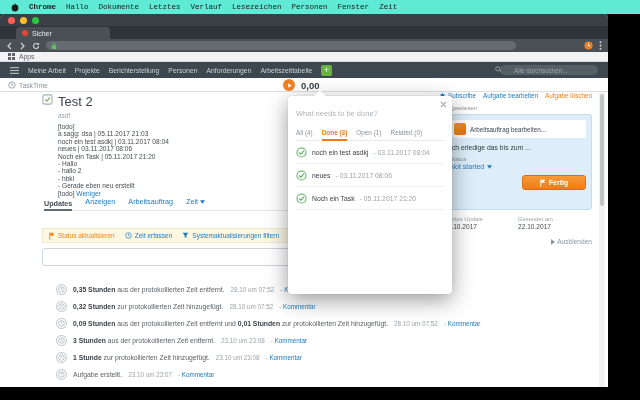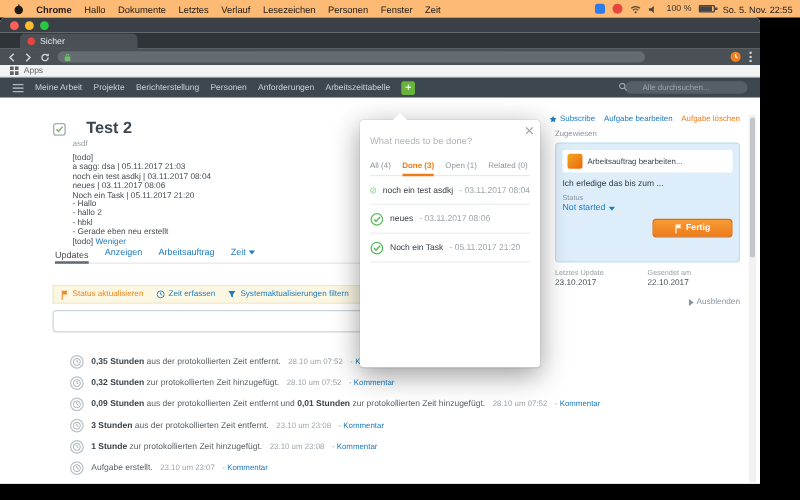--- a/index.html
+++ b/index.html
@@ -1,20 +1,20 @@
 <!DOCTYPE html>
 <html><head>
 <meta charset="utf-8">
 <style>
   * { margin:0; padding:0; box-sizing:border-box; }
   html,body { width:640px; height:400px; }
   body { background:#000; font-family:"Liberation Sans", sans-serif; position:relative; overflow:hidden; }
 
   
-  #menubar { position:absolute; top:0; left:0; width:640px; height:14px; background:#fdba74; display:flex; align-items:center; font-size:7.5px; color:#1b1b1b; padding:0 6px; z-index:60; }
+  #menubar { position:absolute; top:0; left:0; width:640px; height:14px; background:#5eead4; display:flex; align-items:center; font-size:7.5px; color:#1b1b1b; padding:0 6px; z-index:60;font-family:Liberation Mono, monospace; }
   #menubar .mi { padding:0 5px; white-space:nowrap; }
   #menubar .mi.b { font-weight:bold; }
   #menubar .right { margin-left:auto; display:flex; align-items:center; gap:6px; }
   .sq-blue { width:8px; height:8px; border-radius:2px; background:#2b7de9; display:inline-block; }
   .dot-red { width:8px; height:8px; border-radius:50%; background:#e8453c; display:inline-block; }
   .battery { width:13px; height:6px; border:1px solid #444; border-radius:1px; position:relative; background:linear-gradient(to right,#444 0 85%,transparent 85%); }
   .battery::after { content:""; position:absolute; right:-3px; top:1px; width:2px; height:2px; background:#444; }
 
   
   #window { position:absolute; top:14px; left:0; width:608px; height:373px; background:#fff; border-radius:4px 4px 0 0; overflow:hidden; }
@@ -37,28 +37,28 @@
   #search-ic { position:absolute; right:106px; top:4px; }
 
   
   #timerbar { position:absolute; top:64px; left:0; right:0; height:14px; background:#fff; border-bottom:1px solid #dcdfe1; }
   #tasktime { position:absolute; left:8px; top:3px; display:flex; gap:3px; align-items:center; color:#8b949a; font-size:6.8px; }
   #play-btn { position:absolute; left:283px; top:1px; width:12px; height:12px; border-radius:50%; background:#f28021; display:flex; align-items:center; justify-content:center; }
   #timer-val { position:absolute; left:301px; top:2px; font-size:9.5px; font-weight:bold; color:#37414a; }
 
   
   #content { position:absolute; top:78px; left:0; right:0; bottom:0; background:#fff; }
-  #task-title-row { position:absolute; left:42px; top:2px; display:flex; align-items:flex-end; gap:16px;font-weight:bold; }
+  #task-title-row { position:absolute; left:42px; top:2px; display:flex; align-items:flex-start; gap:5px; }
   #task-title { font-size:13px; color:#3c4650; }
   #task-author { position:absolute; left:58px; top:20px; font-size:6.5px; color:#98a1a8; }
   #desc { position:absolute; left:58px; top:31px; width:330px; font-size:6.6px; line-height:7.4px; color:#454c52; }
   #desc a { color:#1c7bc0; text-decoration:none; }
   #task-tabs { position:absolute; left:44px; top:105px; width:388px; display:flex; gap:13px; font-size:7.2px; border-bottom:1px solid #e3e6e8; padding-bottom:4px; }
   .ttab { color:#1c7bc0; display:flex; gap:2px; align-items:center; }
-  .ttab.active { color:#444b52; font-weight:normal; border-bottom:2px solid #5f6a72; margin-bottom:-5px; padding-bottom:0; }
+  .ttab.active { color:#444b52; font-weight:bold; border-bottom:2px solid #5f6a72; margin-bottom:-5px; padding-bottom:0; }
   #notice { position:absolute; left:42px; top:136px; width:390px; height:15px; background:#fcf7e3; border:1px solid #f1e9cd; display:flex; align-items:center; gap:10px; padding:0 6px; font-size:6.5px; }
   #notice .orange { color:#ef8618; display:flex; gap:3px; align-items:center; }
   #notice .blue { color:#1c7bc0; display:flex; gap:3px; align-items:center; }
   #comment-box { position:absolute; left:42px; top:156px; width:390px; height:18px; border:1px solid #ccd4d9; border-radius:3px; background:#fff; }
   .u-row { position:absolute; left:56px; width:534px; height:16px; display:flex; align-items:center; gap:6px; font-size:6.8px; color:#5a6268; white-space:nowrap; overflow:hidden; }
   .u-row b { color:#39424a; }
   .u-ic { flex:none; width:11px; height:11px; border:1px solid #b9c3cb; border-radius:50%; display:flex; align-items:center; justify-content:center; color:#9aa6ae; }
   .u-time { color:#9ba4ab; font-size:6.3px; }
   .u-action { color:#1c7bc0; font-size:6.3px; }
   .u-action::before { content:"- "; color:#9ba4ab; }
@@ -80,21 +80,21 @@
   .meta-col { width:50%; }
   .meta-label { font-size:5.8px; color:#9aa4ab; }
   .meta-value { font-size:6.6px; color:#444c53; margin-top:1px; }
   #hide-link { margin-top:8px; text-align:right; font-size:6.6px; color:#8a97a3; display:flex; justify-content:flex-end; gap:2px; align-items:center; }
 
   
   #scrollbar { position:absolute; left:599px; top:78px; width:6px; height:295px; background:#f2f2f2; }
   #scroll-thumb { position:absolute; left:1px; top:2px; width:4px; height:112px; background:#c2c6c9; border-radius:2px; }
 
   
-  #popup { position:absolute; left:288px; top:82px; width:144px; height:198px; background:#fff; border-radius:3px; box-shadow:0 6px 22px rgba(0,0,0,.4), 0 0 1px rgba(0,0,0,.3); z-index:50; padding:6px 8px; }
+  #popup { position:absolute; left:288px; top:82px; width:164px; height:198px; background:#fff; border-radius:3px; box-shadow:0 6px 22px rgba(0,0,0,.4), 0 0 1px rgba(0,0,0,.3); z-index:50; padding:6px 8px; }
   #popup::before { content:""; position:absolute; top:-4px; left:28px; width:8px; height:8px; background:#fff; transform:rotate(45deg); }
   #popup-close { position:absolute; right:5px; top:5px; }
   #popup-input { width:112px; border:none; font-size:7.5px; color:#555; margin-top:4px; font-family:"Liberation Sans",sans-serif; }
   #popup-input::placeholder { color:#aeb4b9; }
   #popup-tabs { margin-top:9px; display:flex; gap:9px; font-size:6.4px; color:#8a959d; border-bottom:1px solid #e7eaec; padding-bottom:3px; }
   #popup-tabs .ptab.active { color:#ef7b1a; font-weight:bold; border-bottom:2px solid #ef7b1a; margin-bottom:-4px; padding-bottom:3px; }
   .p-item { height:23px; display:flex; align-items:center; gap:5px; border-bottom:1px solid #eef0f1; font-size:6.8px; color:#39424a; white-space:nowrap; }
   .p-date { color:#9ba4ab; }
 
   svg { display:block; }
@@ -111,38 +111,20 @@
     </span>
   <span class="mi b">Chrome</span>
   <span class="mi">Hallo</span>
   <span class="mi">Dokumente</span>
   <span class="mi">Letztes</span>
   <span class="mi">Verlauf</span>
   <span class="mi">Lesezeichen</span>
   <span class="mi">Personen</span>
   <span class="mi">Fenster</span>
   <span class="mi">Zeit</span>
-  <span class="right">
-    <span class="sq-blue"></span>
-    <span class="dot-red"></span>
-    <span>
-        <svg width="9" height="7" viewBox="0 0 10 8">
-          <path d="M1 3a6 6 0 018 0M2.5 4.8a3.8 3.8 0 015 0" fill="none" stroke="#444" stroke-width="1"></path>
-          <circle cx="5" cy="6.6" r="1" fill="#444"></circle>
-        </svg>
-      </span>
-    <span>
-        <svg width="8" height="7" viewBox="0 0 8 7">
-          <path d="M0 2.5h2L4 .5v6L2 4.5H0z" fill="#444"></path>
-        </svg>
-      </span>
-    <span style="font-size:7px;color:#333;">100 %</span>
-    <span class="battery"></span>
-    <span style="font-size:7.3px;color:#222;">So. 5. Nov.  22:55</span>
-  </span>
 </div>
 
 <div id="window">
 
   <div id="titlebar">
     <span class="light" style="left:8px;background:#ff5f57;"></span>
     <span class="light" style="left:20px;background:#febc2e;"></span>
     <span class="light" style="left:32px;background:#28c840;"></span>
   </div>
 
@@ -222,20 +204,37 @@
     <span id="plus-btn">+</span>
     <input id="nav-search" placeholder="Alle durchsuchen..." style="">
     <span id="search-ic">
         <svg width="7" height="7" viewBox="0 0 10 10">
           <circle cx="4" cy="4" r="3" fill="none" stroke="#9aa6ae" stroke-width="1.3"></circle>
           <line x1="6.2" y1="6.2" x2="9.2" y2="9.2" stroke="#9aa6ae" stroke-width="1.3"></line>
         </svg>
       </span>
   </div>
 
+  <div id="timerbar">
+    <span id="tasktime">
+      <span>
+          <svg width="8" height="8" viewBox="0 0 10 10">
+            <circle cx="5" cy="5" r="4" fill="none" stroke="#8b949a" stroke-width="1"></circle>
+            <path d="M5 2.5V5l1.8 1" stroke="#8b949a" fill="none" stroke-width="1"></path>
+          </svg>
+        </span>
+      <span>TaskTime</span>
+    </span>
+    <span id="play-btn">
+        <svg width="7" height="7" viewBox="0 0 10 10">
+          <path d="M3.2 1.8l5 3.2-5 3.2z" fill="#fff"></path>
+        </svg>
+      </span>
+    <span id="timer-val">0,00</span>
+  </div>
 
   <div id="content">
 
     <div id="task-title-row">
       <span>
           <svg width="11" height="11" viewBox="0 0 12 12">
             <rect x="1" y="1" width="10" height="10" rx="2" fill="none" stroke="#9fb0ba" stroke-width="1.2"></rect>
             <path d="M3.5 6l1.8 1.8L8.8 3.8" fill="none" stroke="#8fb06a" stroke-width="1.3"></path>
           </svg>
         </span>

